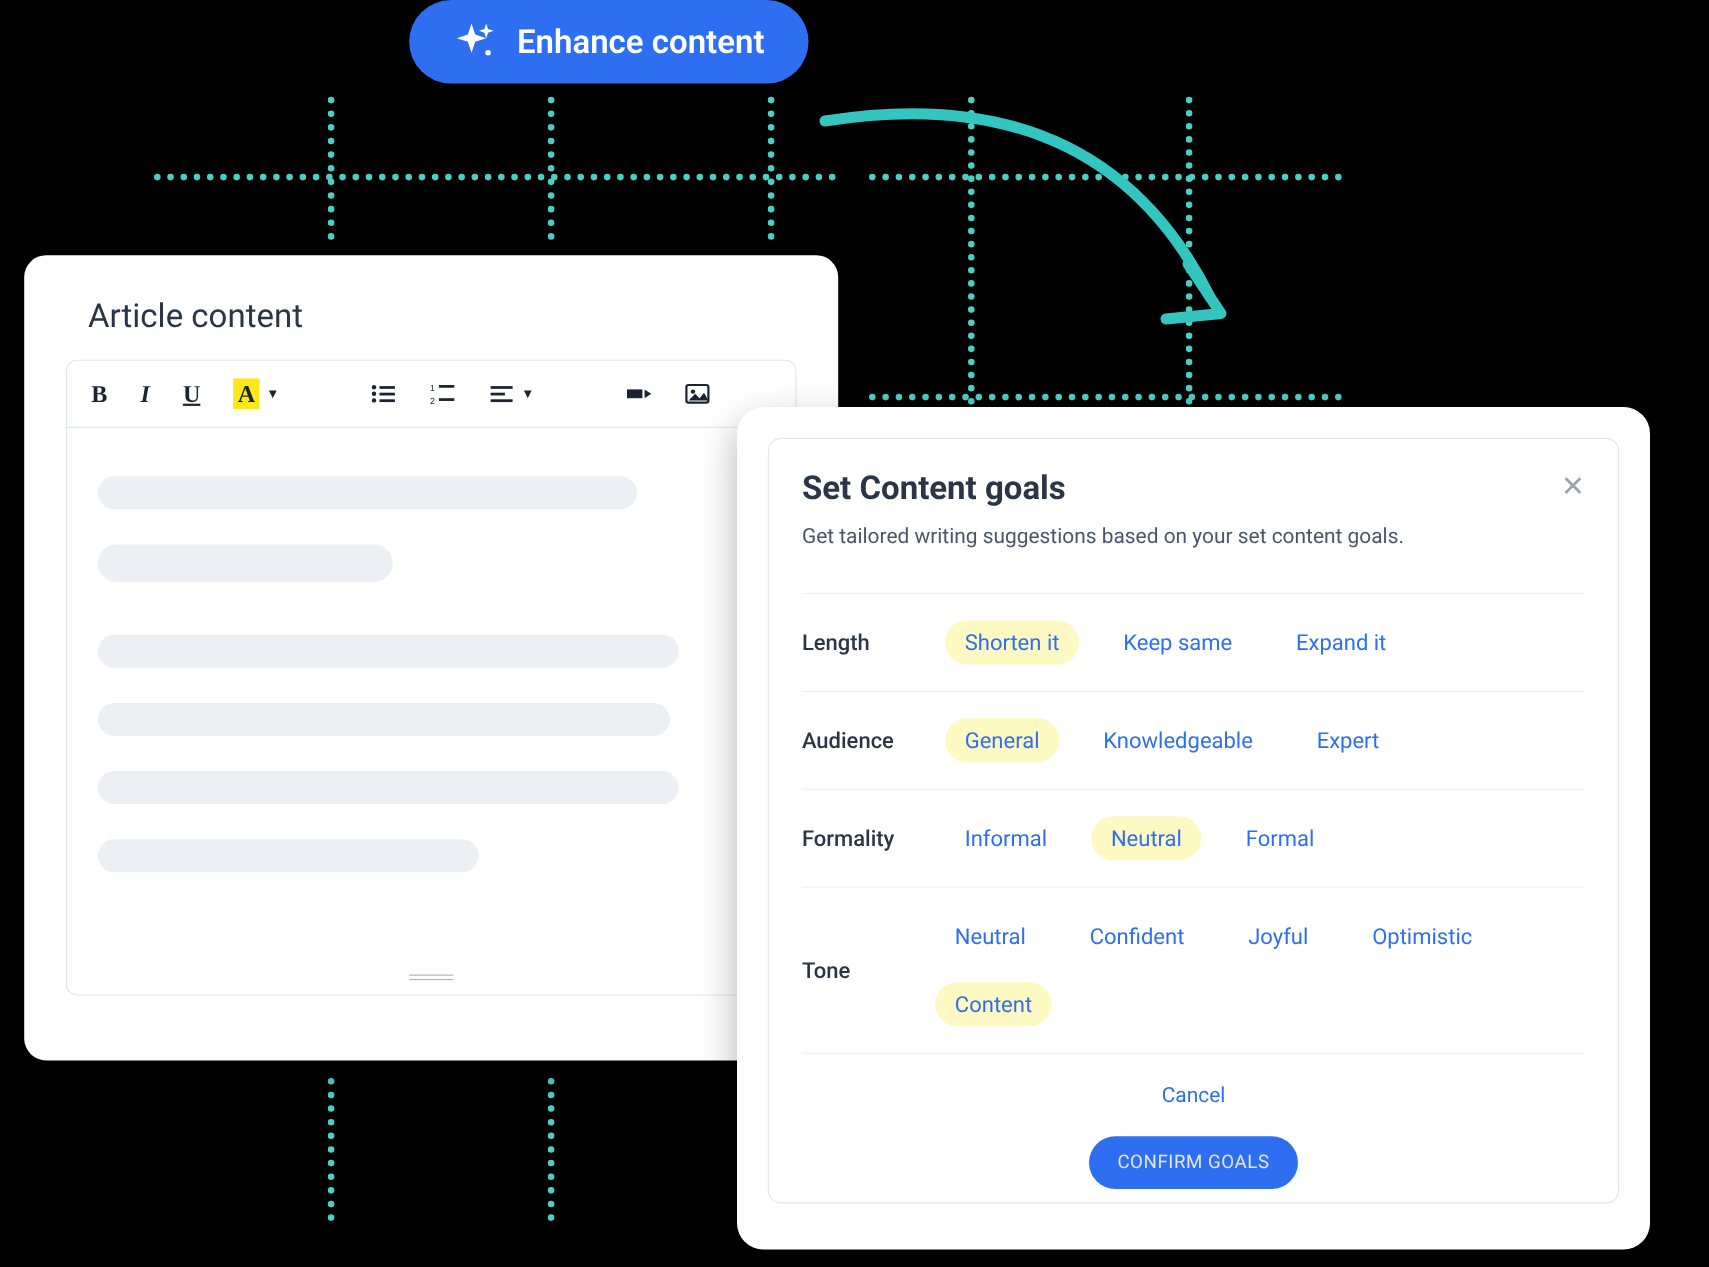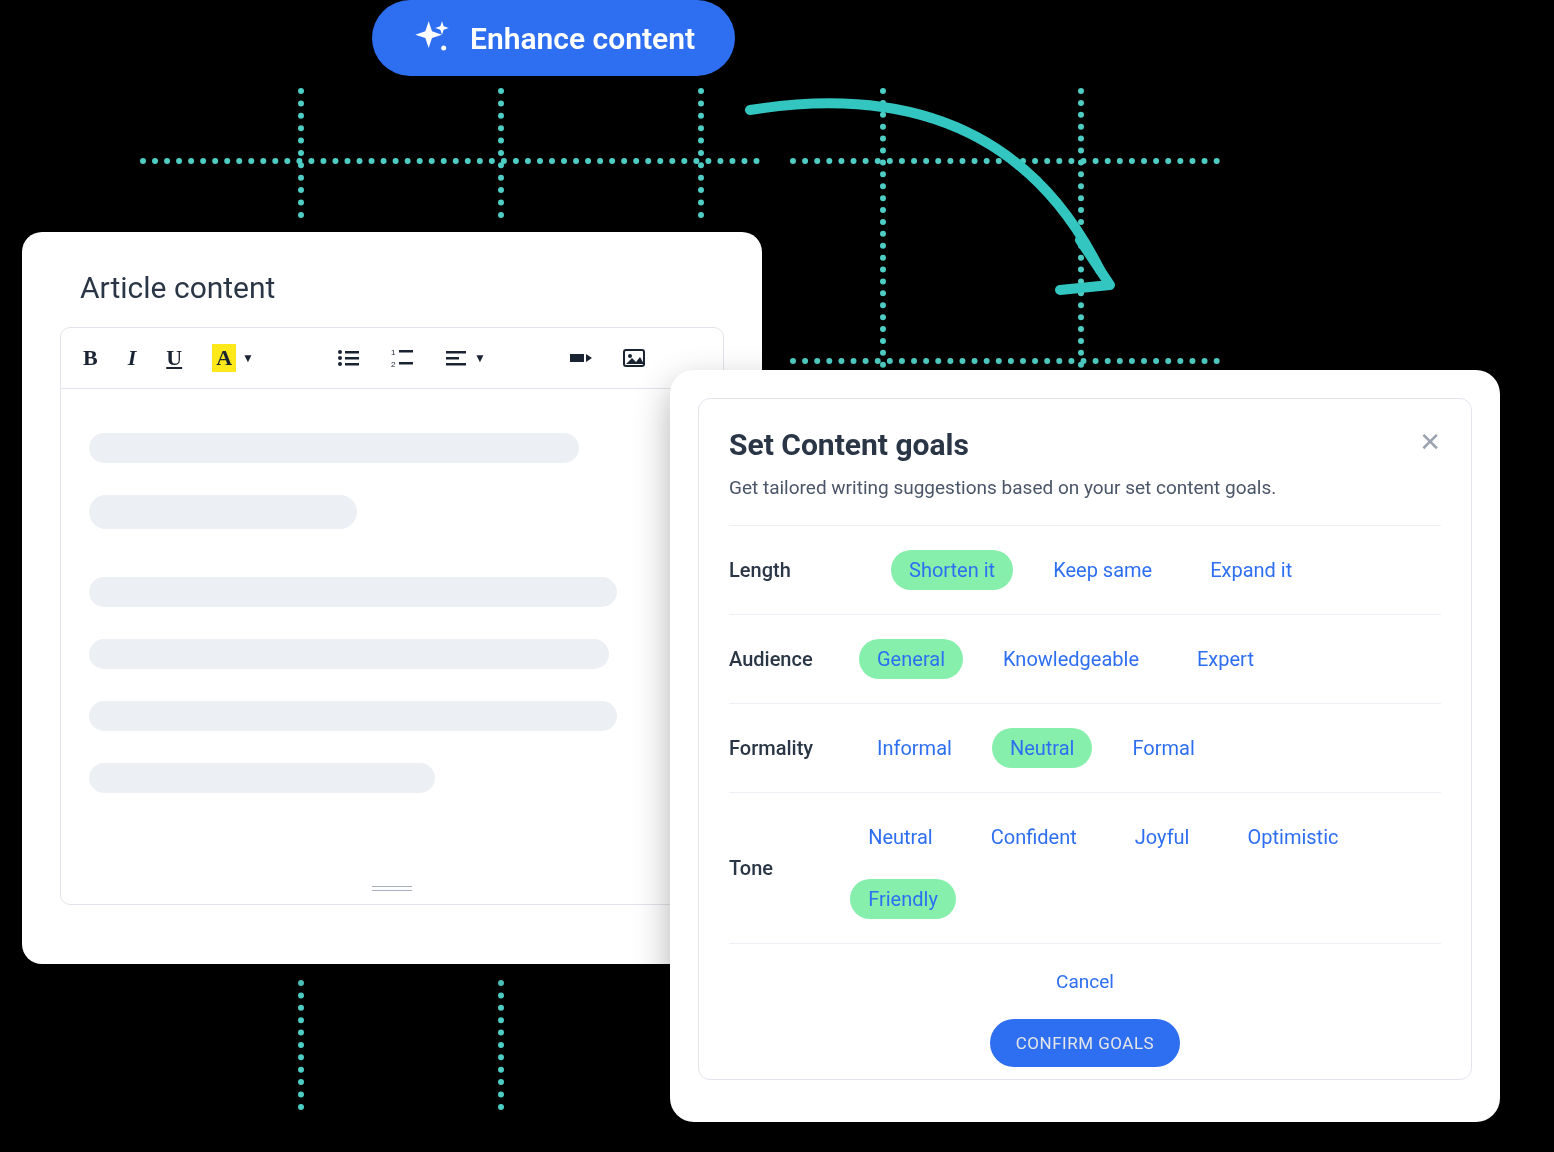--- a/index.html
+++ b/index.html
@@ -139,32 +139,32 @@
     .goals-title { font-size: 30px; font-weight: 700; color: #2a3646; margin-bottom: 14px; }
     .goals-sub { font-size: 19px; color: #4a5568; margin-bottom: 8px; }
     .close-x { font-size: 26px; color: #9aa3af; cursor: pointer; font-weight: 300; }
 
     .goal-row {
       display: flex;
       align-items: center;
       padding: 24px 0;
       border-top: 1px solid #eceff3;
     }
-    .goal-row:first-of-type { margin-top: 18px; gap: 32px; }
+    .goal-row:first-of-type { margin-top: 32px; }
     .goal-label { width: 130px; font-size: 20px; color: #2a3646; font-weight: 500; }
     .goal-options { display: flex; gap: 22px; flex-wrap: wrap; }
     .goal-opt {
       font-size: 20px;
       color: #2e6ff2;
       cursor: pointer;
       padding: 8px 18px;
       border-radius: 22px;
       white-space: nowrap;
     }
-    .goal-opt.selected { background: #86efac; }
+    .goal-opt.selected { background: #fef9c3; }
 
     .goals-footer {
       display: flex;
       justify-content: flex-end;
       align-items: center;
       gap: 26px;
       padding-top: 26px;
       border-top: 1px solid #eceff3;
       flex-direction: column;
     }
@@ -319,21 +319,21 @@
             <span class="goal-opt">Formal</span>
           </div>
         </div>
         <div class="goal-row">
           <div class="goal-label">Tone</div>
           <div class="goal-options">
             <span class="goal-opt">Neutral</span>
             <span class="goal-opt">Confident</span>
             <span class="goal-opt">Joyful</span>
             <span class="goal-opt">Optimistic</span>
-            <span class="goal-opt selected">Friendly</span>
+            <span class="goal-opt selected">Content</span>
           </div>
         </div>
       </div>
     <div class="goals-footer">
       <span class="cancel-btn">Cancel</span>
       <span class="confirm-btn">CONFIRM GOALS</span>
     </div>
   </div>
 </div>
 

